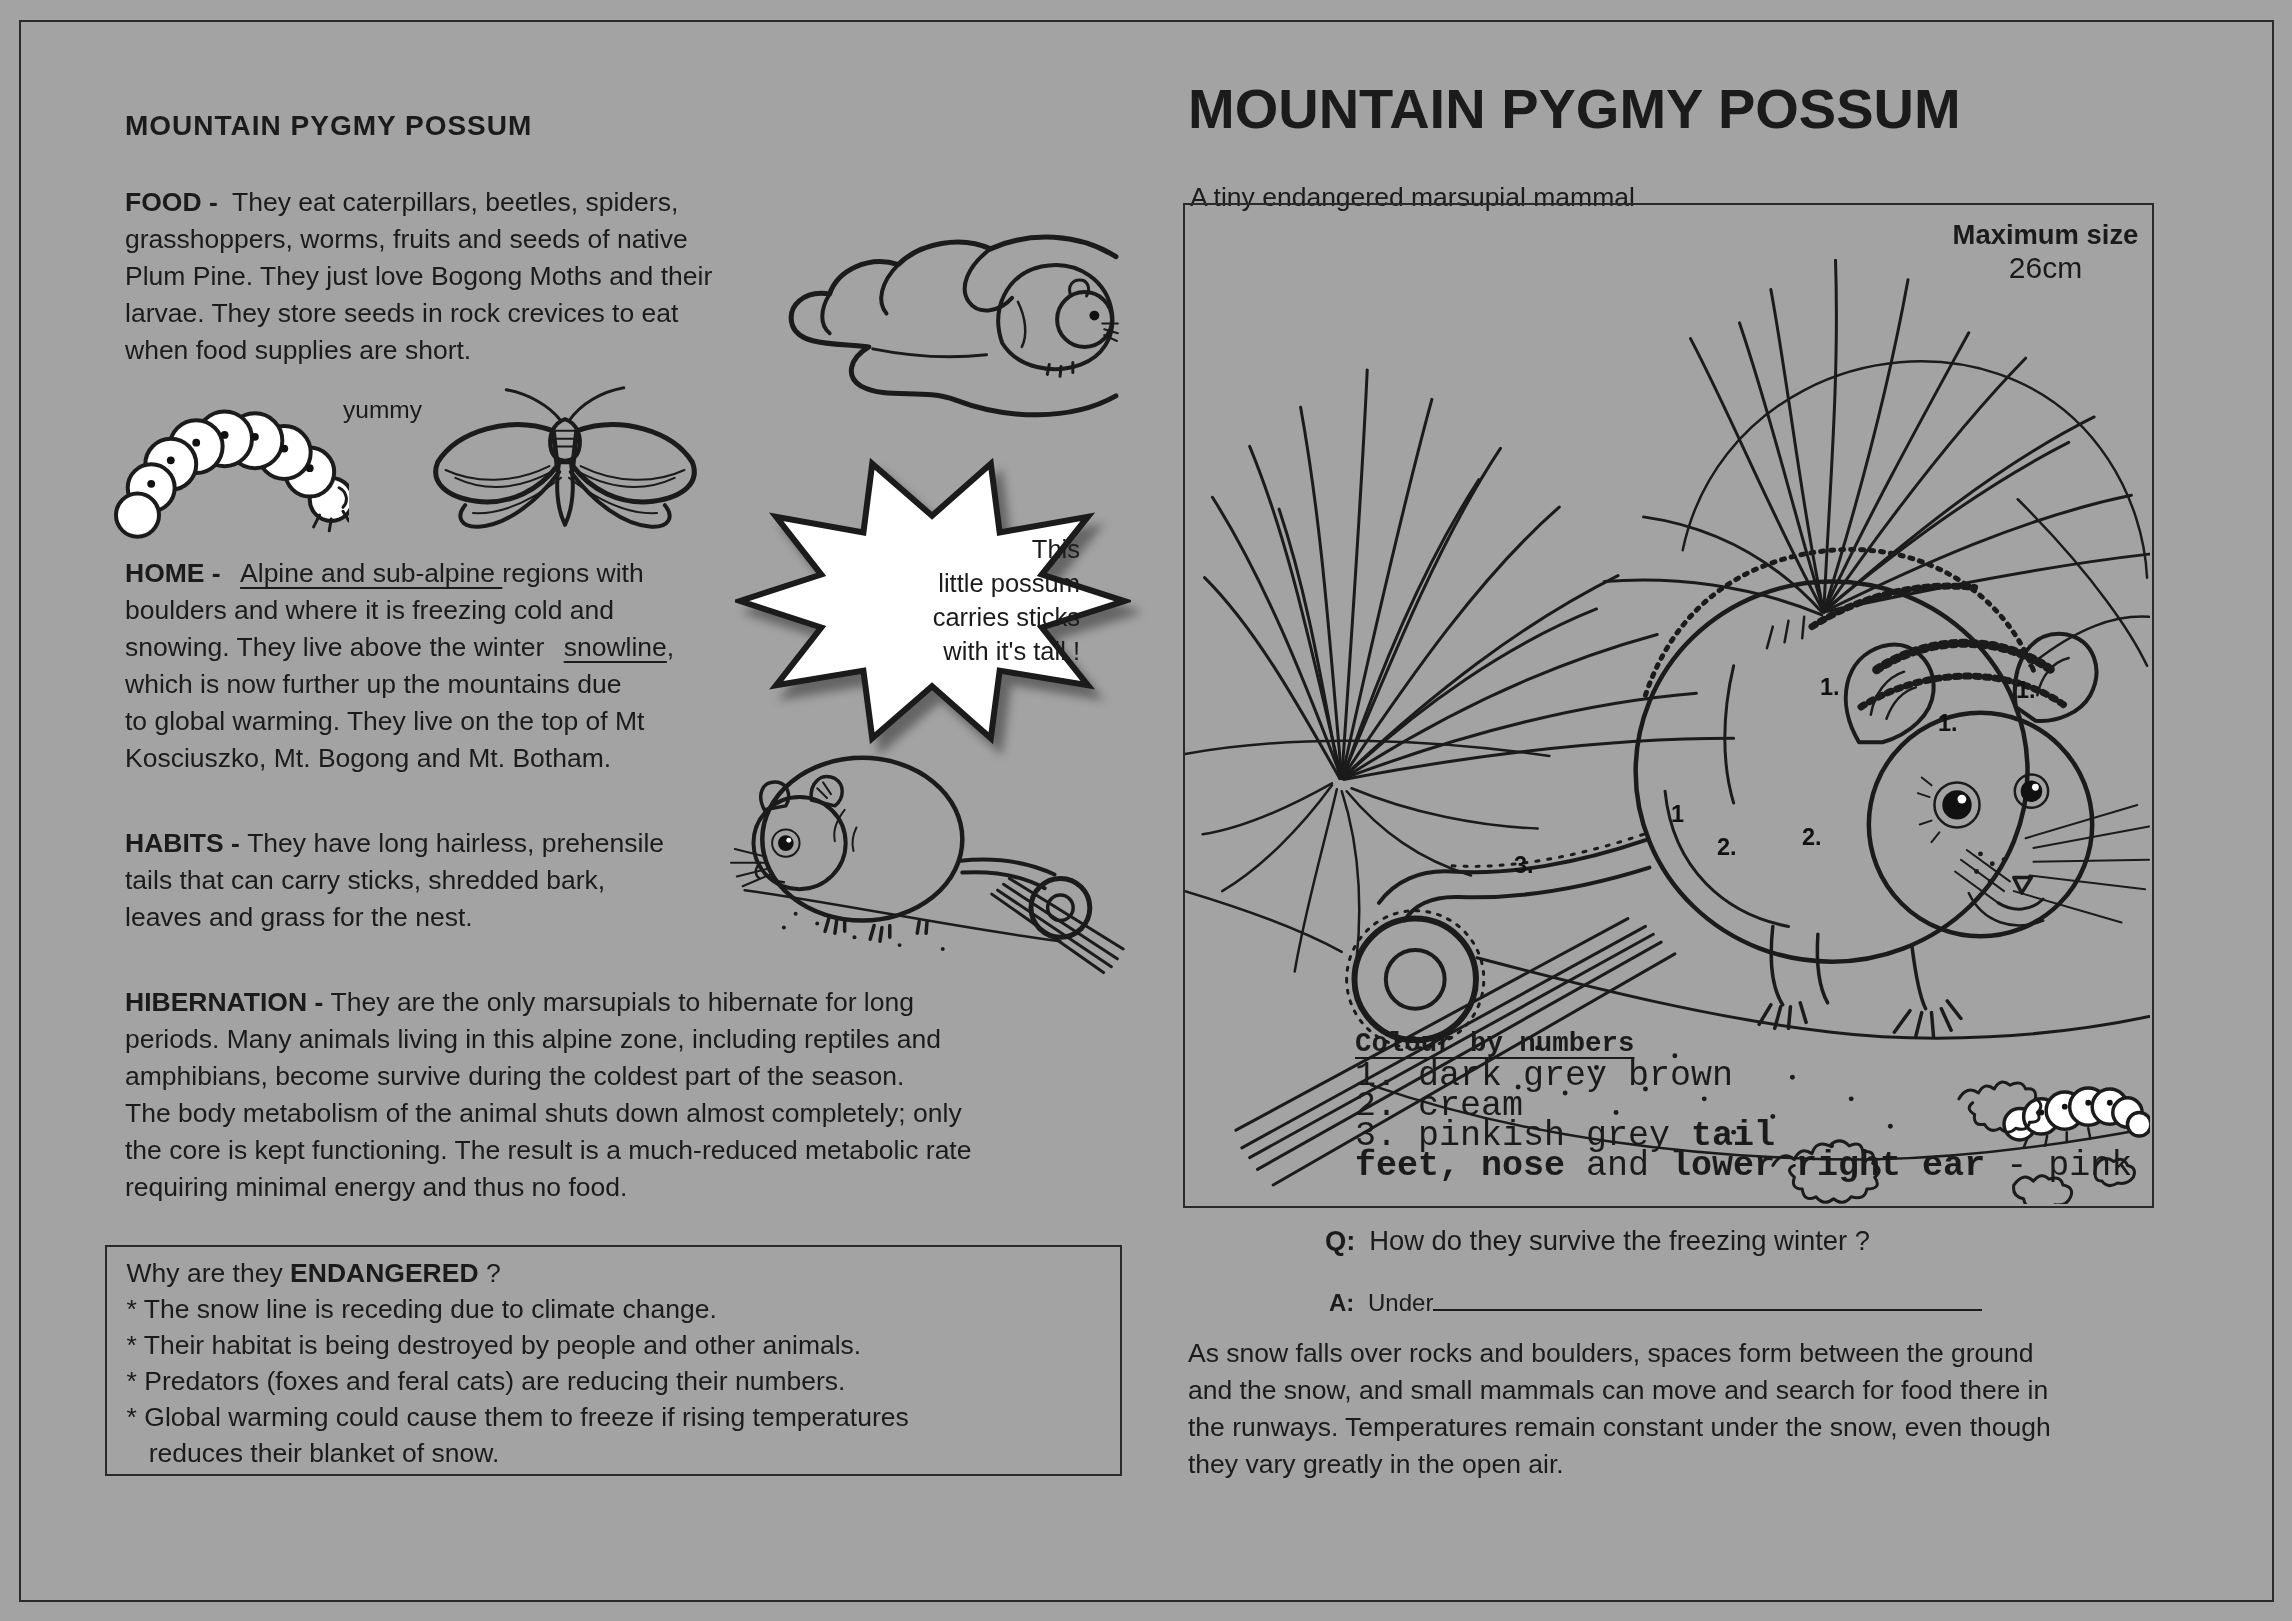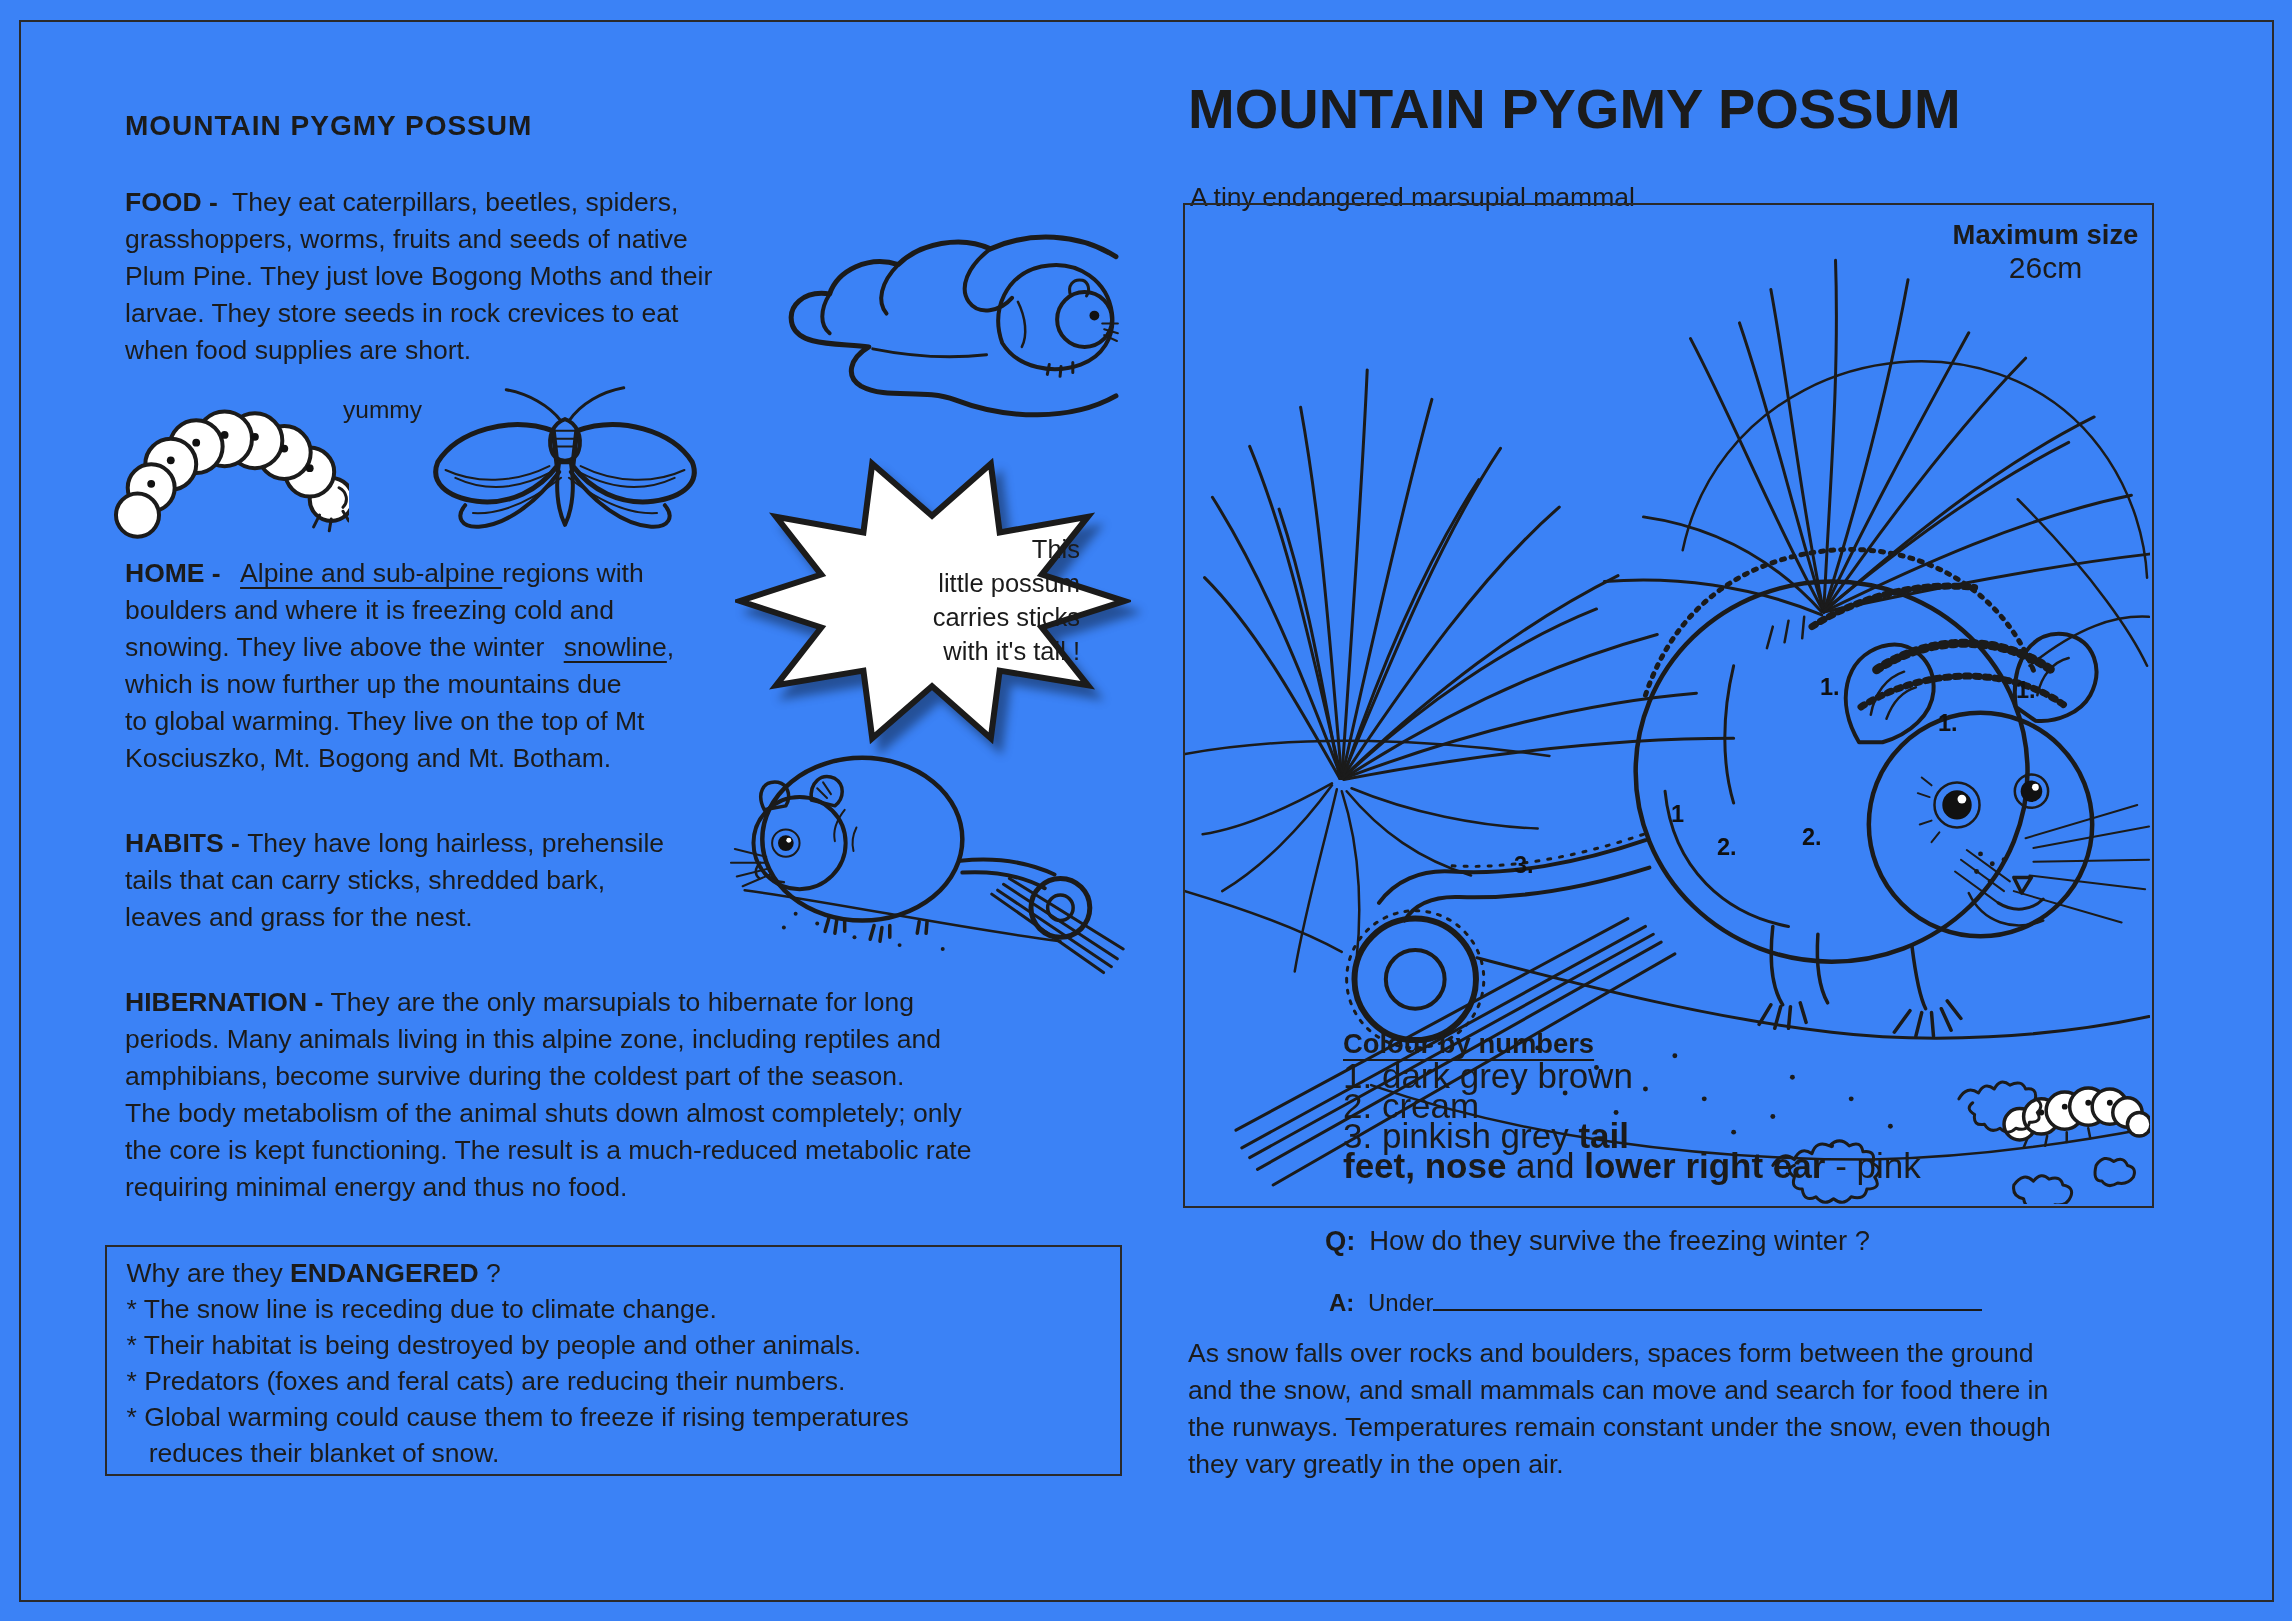--- a/index.html
+++ b/index.html
@@ -1,16 +1,16 @@
 <!DOCTYPE html>
 <html><head>
 <meta charset="utf-8">
 <style>
   html,body{margin:0;padding:0;background:#888;}
-  #canvas{position:relative;width:2293px;height:1621px;background:#3b82f6;
+  #canvas{position:relative;width:2293px;height:1621px;background:#a3a3a3;
           font-family:"Liberation Sans",sans-serif;color:#1b1b1b;overflow:hidden;}
   .outer-border{position:absolute;left:18.6px;top:19.6px;right:18.6px;bottom:18.6px;
                 border:2.9px solid #2a2a2a;}
   .abs{position:absolute;}
   .ln{white-space:pre;}
   .b{font-weight:bold;}
   .u{text-decoration:underline;text-underline-offset:4.9px;margin-left:12px;}
   
   .lp-title{left:125px;top:110px;font-size:28px;font-weight:bold;letter-spacing:1px;}
   .para{font-size:26.5px;}
@@ -30,21 +30,21 @@
   #burst-text .ln{line-height:34px;font-size:25.5px;}
   
   .rp-title{left:1188px;top:76px;font-size:56px;font-weight:bold;letter-spacing:0px;}
   .rp-subtitle{left:1190px;top:149px;font-size:26.5px;margin-top:33px;}
   #illus-box{left:1183px;top:203px;width:971px;height:1005px;
              border:2.9px solid #2a2a2a;box-sizing:border-box;}
   #max-size{position:absolute;right:13.7px;top:13.7px;text-align:center;}
   #max-size .l1{font-size:27.4px;font-weight:bold;line-height:31px;}
   #max-size .l2{font-size:30px;line-height:35px;}
   .marker{position:absolute;font-size:23.5px;font-weight:bold;color:#111;}
-  #legend{position:absolute;left:158px;top:821px;}
+  #legend{position:absolute;left:170px;top:821px;font-family:Liberation Mono, monospace;}
   #legend .t{font-size:27.4px;font-weight:bold;text-decoration:underline;
              text-underline-offset:5.9px;line-height:35px;}
   #legend .ln{font-size:35px;line-height:30px;}
   #qa-q{left:1325px;top:1225px;font-size:27.4px;}
   #qa-a{left:1329px;top:1282px;font-size:24px;}
   .qa-prefix{font-weight:bold;margin-right:13.7px;}
   .answer-line{display:inline-block;width:549px;border-bottom:2.9px solid #1b1b1b;
                height:27.4px;vertical-align:baseline;}
   #bottom-para{left:1188px;top:1335px;}
   svg{display:block;}

